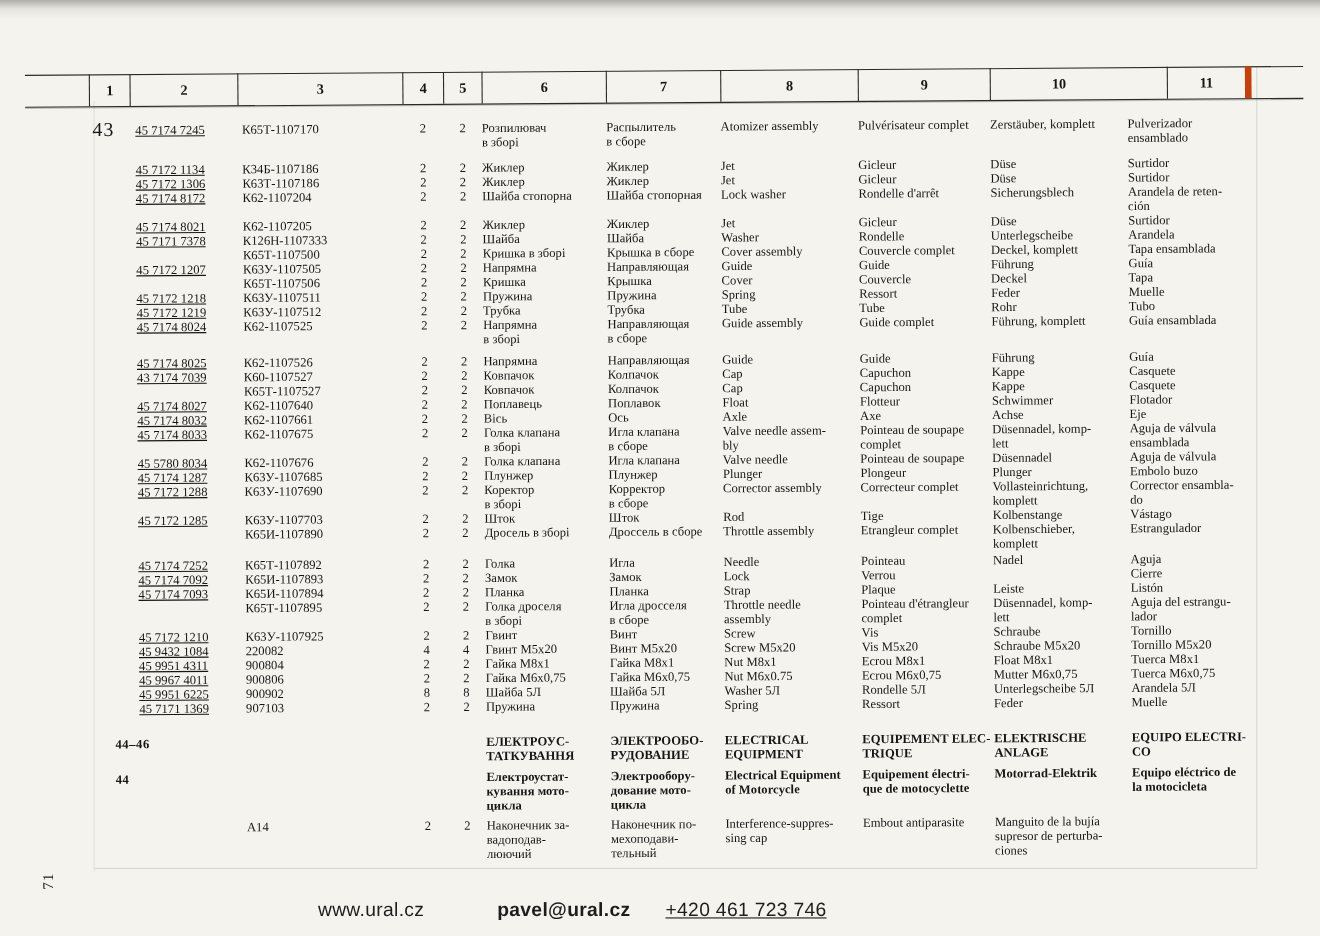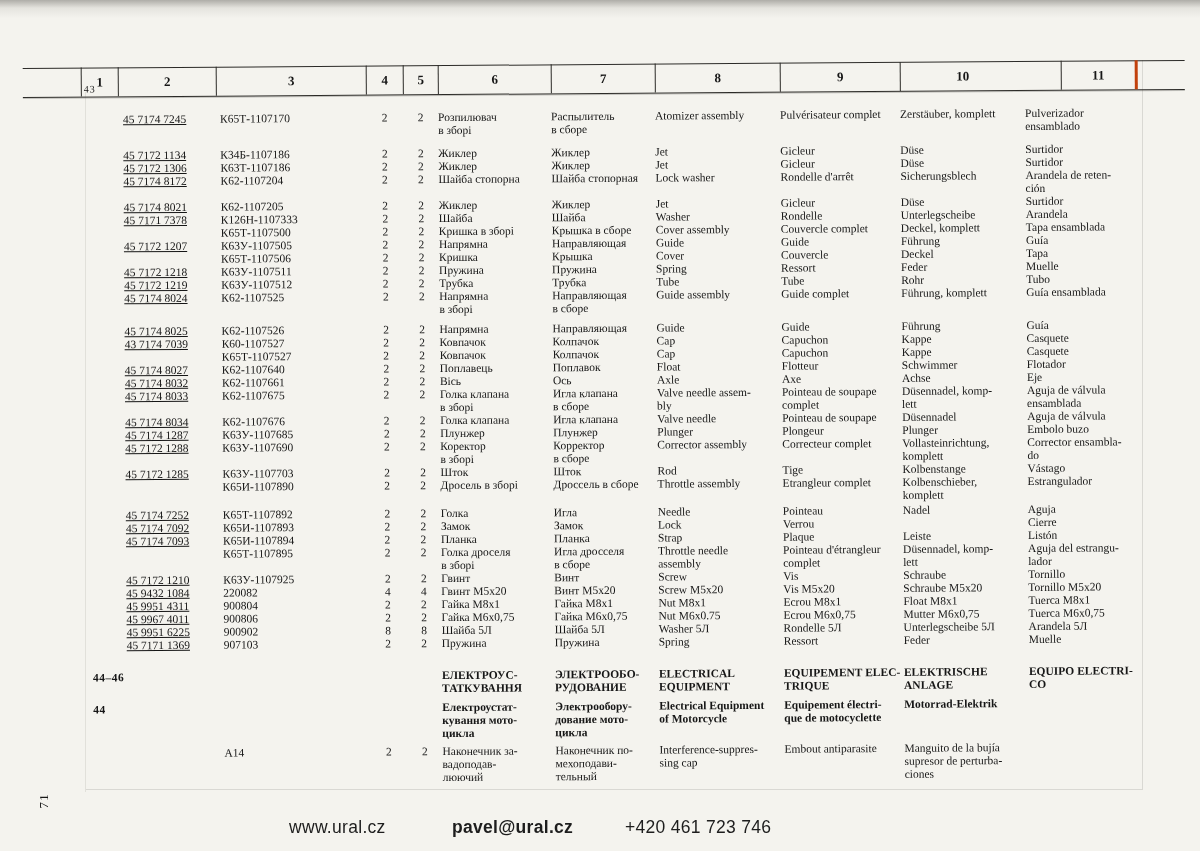--- a/index.html
+++ b/index.html
@@ -20,39 +20,39 @@
     transform:rotate(-0.4deg);transform-origin:600px 400px;}
 
   .rule{position:absolute;left:25px;width:1162px;height:1px;background:#2b2a27;}
   .rule.top{top:64px;}
   .rule.bottom{top:93px;box-shadow:0 1px 0 rgba(43,42,39,.25);}
 
   .head-row{position:absolute;left:83px;top:64px;width:1057px;height:29px;display:grid;
     grid-template-columns:37px 98px 150px 37px 35px 113px 104px 125px 120px 125px 113px;}
   .head-cell{border-left:1px solid #2b2a27;display:flex;align-items:center;justify-content:center;
     font-weight:bold;font-size:13px;}
-  .head-cell:last-child{border-right:3px solid #c2410c;margin-left:36px;}
-
-  .group-no-top{position:absolute;left:86px;top:80px;font-size:10px;letter-spacing:1px;}
+  .head-cell:last-child{border-right:6px solid #c2410c;margin-left:36px;}
+
+  .group-no-top{position:absolute;left:86px;top:104px;font-size:18px;letter-spacing:1px;}
 
   .tbody{position:absolute;left:83px;top:110px;width:1057px;font-size:11.5px;line-height:13px;}
   .row{display:grid;grid-template-columns:37px 98px 150px 37px 35px 113px 104px 125px 120px 125px 113px;}
   .row.bold{font-weight:bold;}
   .cell{white-space:pre;overflow:visible;}
   .cell.q{text-align:center;}
   .cell.c1{padding-left:5px;text-decoration:underline;}
   .cell.c2{padding-left:4px;}
-  .cell.c0{padding-left:8px;letter-spacing:.5px;}
+  .cell.c0{padding-left:20px;letter-spacing:.5px;}
 
   .footer{position:absolute;left:0;top:0;width:1200px;height:851px;pointer-events:none;}
   .footer .f{position:absolute;top:817px;font-family:"Liberation Sans","DejaVu Sans",sans-serif;
     font-size:17.5px;color:#1d1d1d;letter-spacing:.3px;}
   .f.website{left:289px;}
   .f.email{left:452px;font-weight:bold;}
-  .f.phone{left:625px;}
+  .f.phone{left:605px;text-decoration:underline;}
   .page-no{position:absolute;left:36px;top:793px;font-size:13.5px;
     transform:rotate(-90deg);transform-origin:center;letter-spacing:1px;}
 </style>
 </head>
 <body>
 
 <div class="scan-top-band"></div>
 <div class="scan-left-line"></div>
 <div class="scan-right-line"></div>
 <div class="scan-bottom-line"></div>
@@ -316,21 +316,21 @@
 bly</div>
         <div class="cell c8">Pointeau de soupape
 complet</div>
         <div class="cell c9">Düsennadel, komp-
 lett</div>
         <div class="cell c10">Aguja de válvula
 ensamblada</div>
       </div>
       <div class="row">
         <div class="cell c0"></div>
-        <div class="cell c1">45 7174 8034</div>
+        <div class="cell c1">45 5780 8034</div>
         <div class="cell c2">К62-1107676</div>
         <div class="cell c3 q">2</div>
         <div class="cell c4 q">2</div>
         <div class="cell c5">Голка клапана</div>
         <div class="cell c6">Игла клапана</div>
         <div class="cell c7">Valve needle</div>
         <div class="cell c8">Pointeau de soupape</div>
         <div class="cell c9">Düsennadel</div>
         <div class="cell c10">Aguja de válvula</div>
       </div>
@@ -556,20 +556,22 @@
 кування мото-
 цикла</div>
         <div class="cell c6">Электрообору-
 дование мото-
 цикла</div>
         <div class="cell c7">Electrical Equipment
 of Motorcycle</div>
         <div class="cell c8">Equipement électri-
 que de motocyclette</div>
         <div class="cell c9">Motorrad-Elektrik</div>
+        <div class="cell c10">Equipo eléctrico de
+la motocicleta</div>
       </div>
       <div class="row" style="margin-top: 5px;">
         <div class="cell c0"></div>
         <div class="cell c1"></div>
         <div class="cell c2">А14</div>
         <div class="cell c3 q">2</div>
         <div class="cell c4 q">2</div>
         <div class="cell c5">Наконечник за-
 вадоподав-
 люючий</div>

